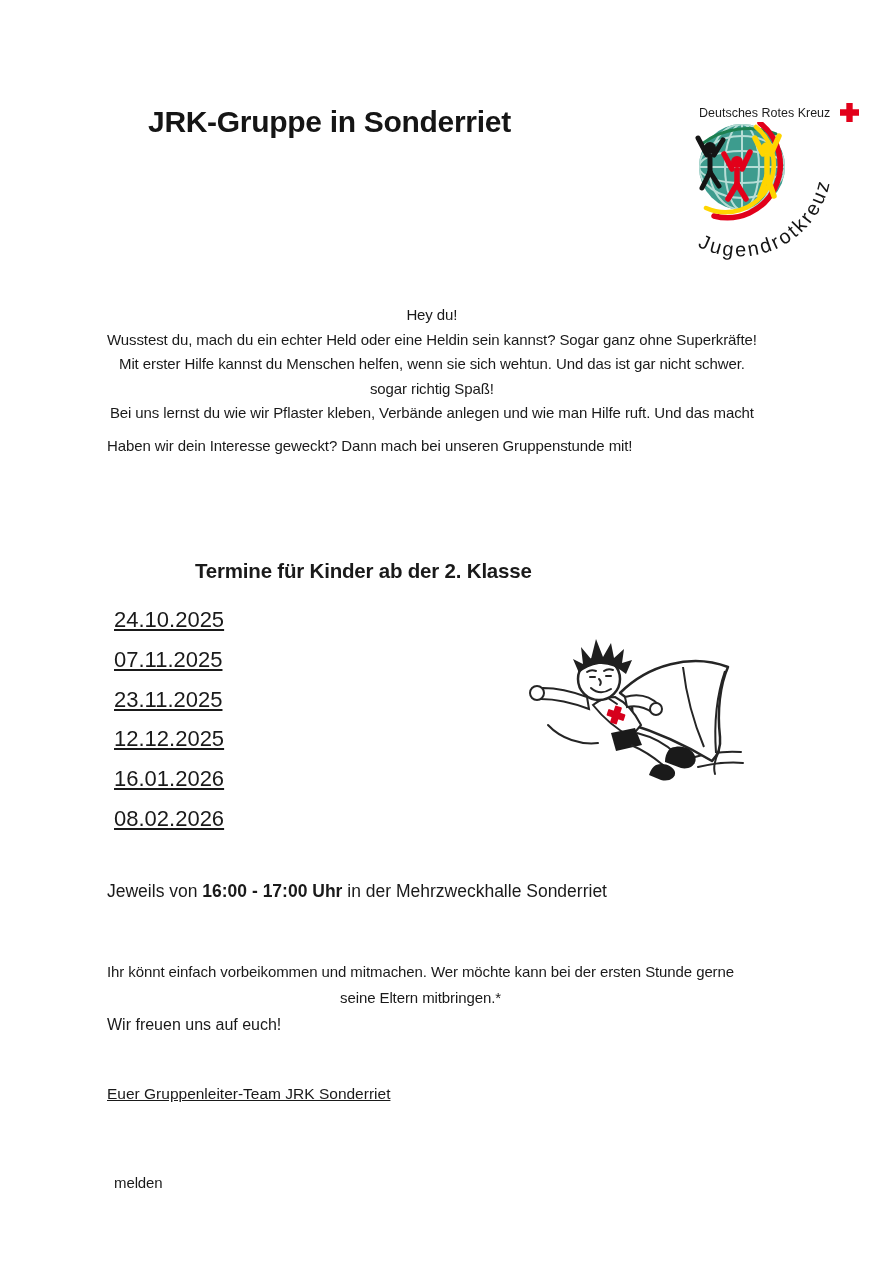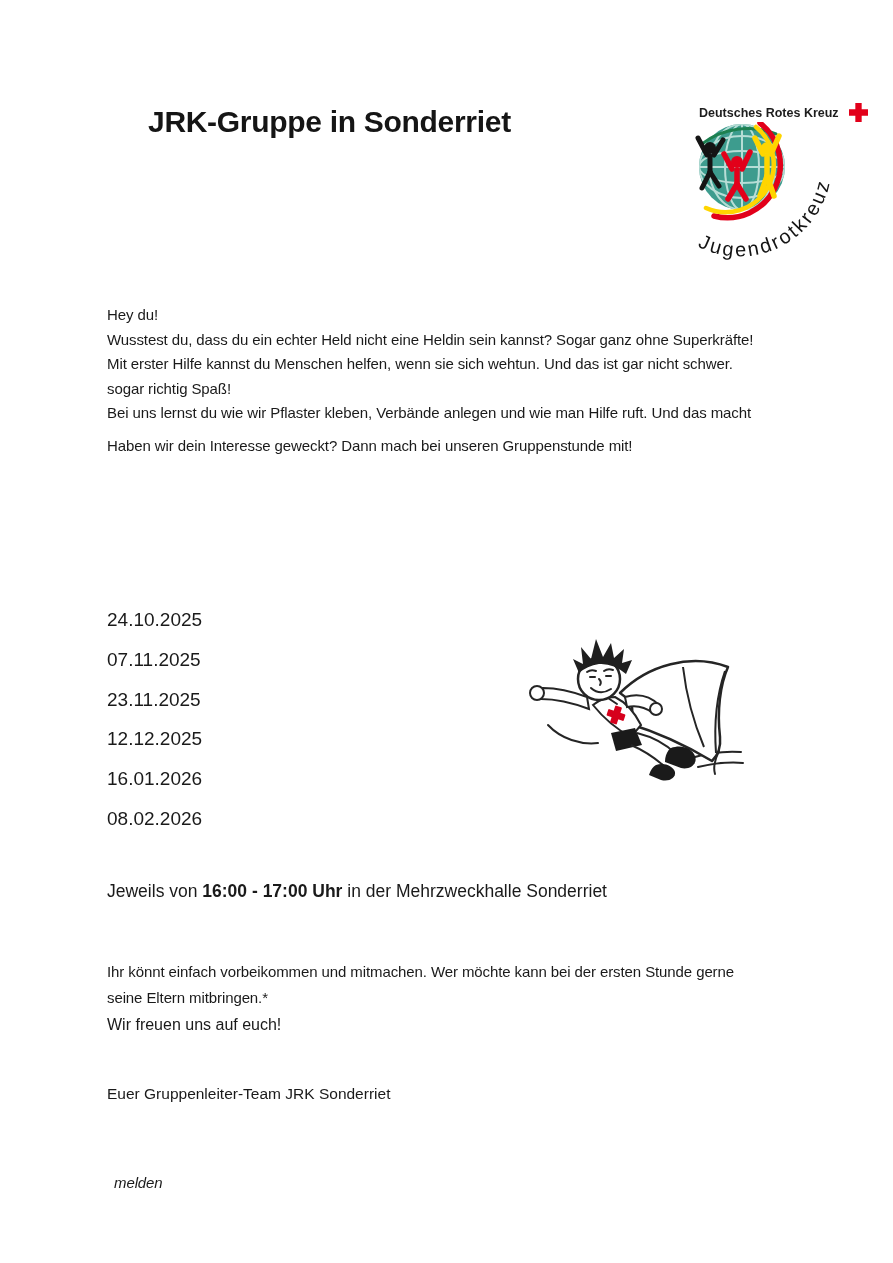--- a/index.html
+++ b/index.html
@@ -8,42 +8,42 @@
     font-family:"Liberation Sans", sans-serif; color:#1a1a1a; overflow:hidden;
   }
   .title {
     position:absolute; left:148px; top:105px; margin:0;
     font-size:30px; font-weight:bold; letter-spacing:-0.3px; color:#151515;
     white-space:nowrap;
   }
   
   .logo-head {
     position:absolute; left:699px; top:103px;
-    display:flex; align-items:center; gap:10px;font-weight:bold;
+    display:flex; align-items:center; gap:10px;
   }
   .logo-org { font-size:12.5px; color:#1d1d1d; white-space:nowrap; }
   .cross-svg { width:19px; height:19px; display:block; }
   .logo-art { position:absolute; left:680px; top:122px; width:168px; height:138px; }
   .curve-text { font-size:20px; letter-spacing:2.4px; fill:#141414; font-weight:500; }
   
   .intro { position:absolute; left:107px; top:303px; font-size:15px; line-height:24.6px; letter-spacing:-0.1px; }
-  .intro div, .visit div, .footnote div { white-space:nowrap; }
+  .intro div, .visit div, .footnote div { white-space:nowrap;text-align:center; }
   .cta { position:absolute; left:107px; top:437px; font-size:15px; letter-spacing:-0.1px; white-space:nowrap; }
   .schedule-heading {
     position:absolute; left:195px; top:559px; margin:0;
     font-size:20.5px; font-weight:bold; letter-spacing:-0.2px; white-space:nowrap;
   }
-  .dates { position:absolute; left:107px; top:600px; font-size:19px; line-height:39.8px; }
+  .dates { position:absolute; left:114px; top:600px; font-size:22px; line-height:39.8px;text-decoration:underline; }
   .hero { position:absolute; left:523px; top:633px; width:222px; height:160px; }
   .session { position:absolute; left:107px; top:881px; font-size:17.5px; white-space:nowrap; }
   .visit { position:absolute; left:107px; top:959px; font-size:15px; line-height:26px; letter-spacing:-0.1px; }
   .thanks { position:absolute; left:107px; top:1016px; font-size:16px; white-space:nowrap; }
-  .signature { position:absolute; left:107px; top:1085px; font-size:15.5px; white-space:nowrap; }
+  .signature { position:absolute; left:107px; top:1085px; font-size:15.5px; white-space:nowrap;text-decoration:underline; }
   .footnote { position:absolute; left:107px; top:1170px; font-size:15px; line-height:25px; letter-spacing:-0.1px; }
-  .footnote .indent { padding-left:7px;font-style:italic; }
+  .footnote .indent { padding-left:7px; }
 </style>
 </head>
 <body>
 
 <div class="page">
 
   <h1 class="title">JRK-Gruppe in Sonderriet</h1>
 
   <div class="logo-head">
     <span class="logo-org">Deutsches Rotes Kreuz</span>
@@ -99,28 +99,29 @@
       <circle cx="87" cy="26" r="6" fill="#ffd500" stroke="none"></circle>
     </g>
 
     <text class="curve-text">
       <textPath href="#jrk-curve" startOffset="4%">Jugendrotkreuz</textPath>
     </text>
   </svg>
 
   <section class="intro">
     <div>Hey du!</div>
-    <div>Wusstest du, dass du ein echter Held nicht eine Heldin sein kannst? Sogar ganz ohne Superkräfte!</div>
+    <div>Wusstest du, mach du ein echter Held oder eine Heldin sein kannst? Sogar ganz ohne Superkräfte!</div>
     <div>Mit erster Hilfe kannst du Menschen helfen, wenn sie sich wehtun. Und das ist gar nicht schwer.</div>
     <div>sogar richtig Spaß!</div>
     <div>Bei uns lernst du wie wir Pflaster kleben, Verbände anlegen und wie man Hilfe ruft. Und das macht</div>
   </section>
 
   <div class="cta">Haben wir dein Interesse geweckt? Dann mach bei unseren Gruppenstunde mit!</div>
 
+  <h2 class="schedule-heading">Termine für Kinder ab der 2. Klasse</h2>
   <div class="dates">
     <div class="date">24.10.2025</div>
     <div class="date">07.11.2025</div>
     <div class="date">23.11.2025</div>
     <div class="date">12.12.2025</div>
     <div class="date">16.01.2026</div>
     <div class="date">08.02.2026</div>
   </div>
 
   <svg class="hero" viewBox="0 0 222 160">

